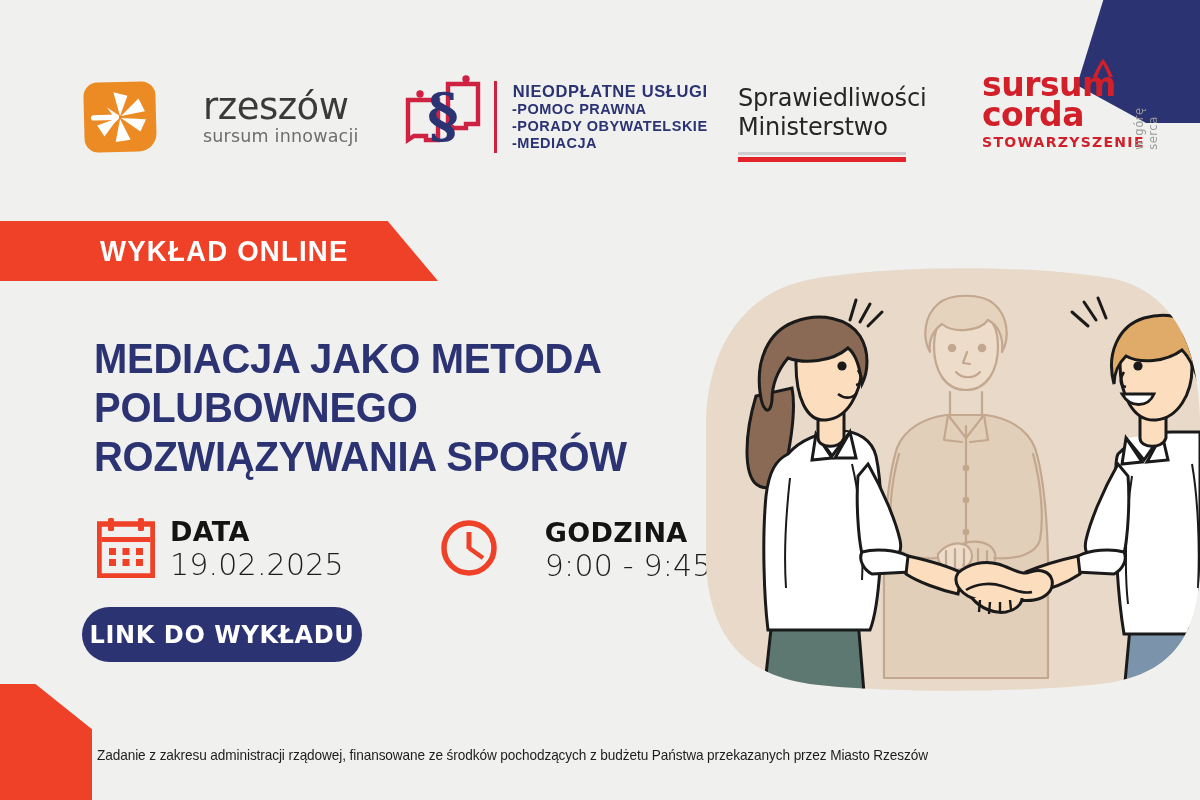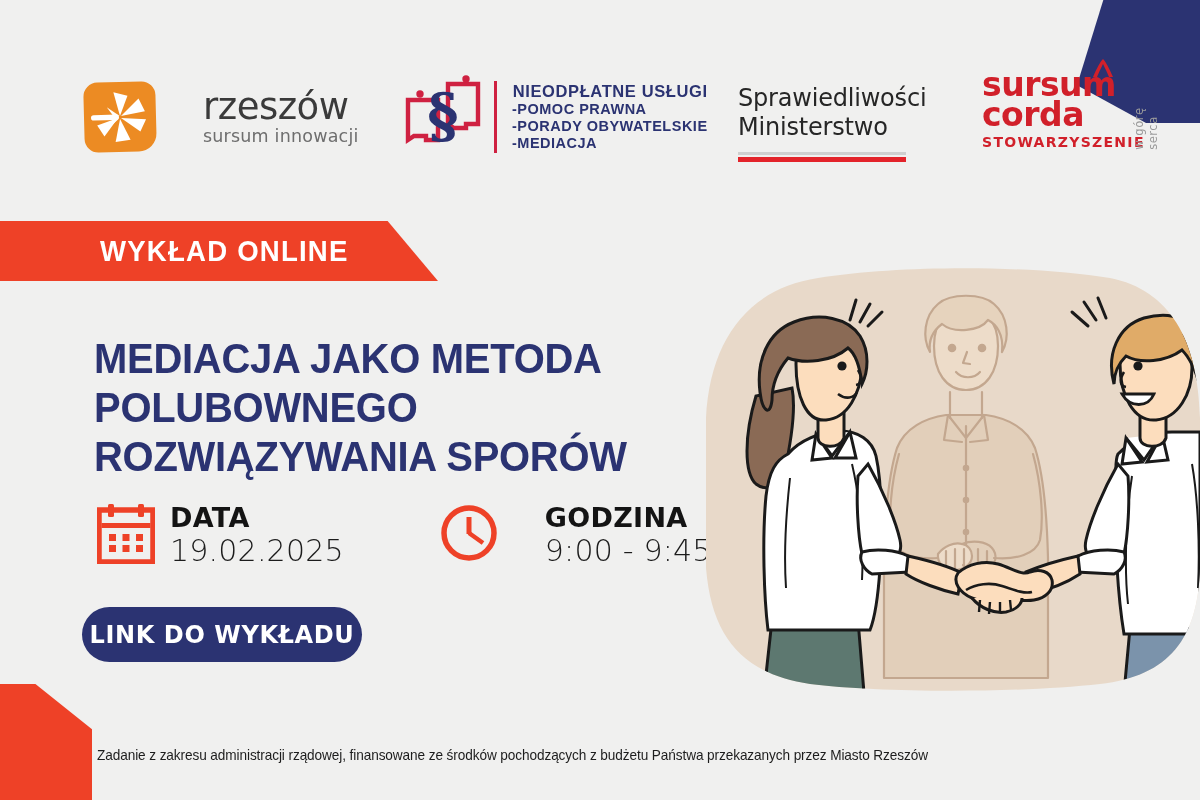--- a/index.html
+++ b/index.html
@@ -195,23 +195,23 @@
     letter-spacing: -0.3px;
     font-family: "Liberation Sans Narrow", "Liberation Sans", sans-serif;
     transform: scaleX(0.93);
     transform-origin: left top;
   }
 
   
   .meta-row {
     position: absolute;
     left: 97px;
-    top: 502px;
+    top: 516px;
     display: flex;
-    align-items: center;
+    align-items: flex-end;
   }
   .meta-item { display: flex; align-items: center; }
   .meta-item + .meta-item { margin-left: 96px; gap: 32px; }
   .meta-icon { margin-right: 15px; flex: none; }
   .meta-text { line-height: 1.04; }
   .meta-label {
     font-size: 27px;
     font-weight: bold;
     color: #141414;
     letter-spacing: 0.3px;

